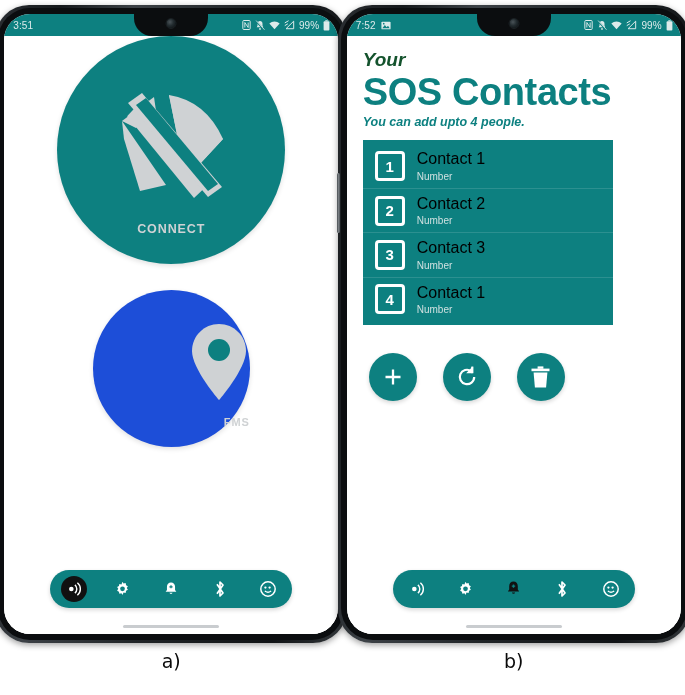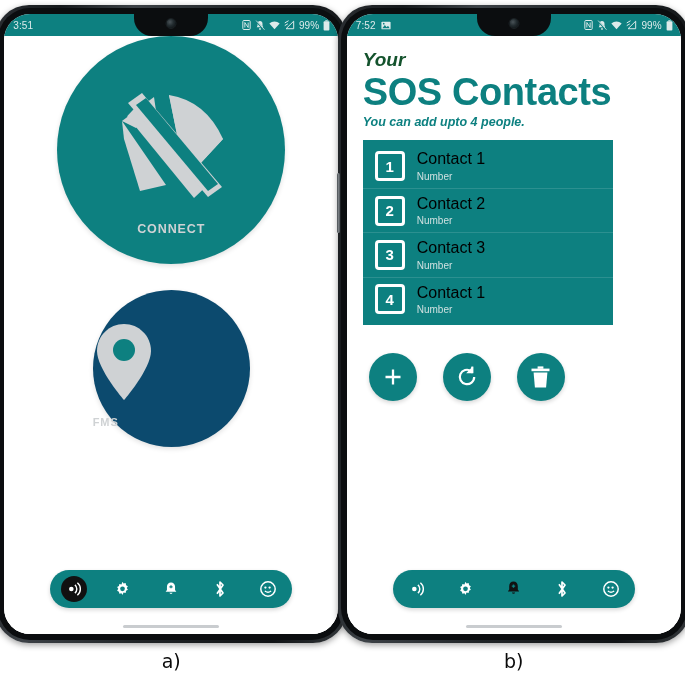--- a/index.html
+++ b/index.html
@@ -191,24 +191,24 @@
     font-size: 12.5px;
     font-weight: bold;
     letter-spacing: 0.9px;
     color: #cfd2d4;
   }
   .mid-circle {
     margin-top: 26px;
     width: 157px;
     height: 157px;
     border-radius: 50%;
-    background: #0c4a6e;
+    background: #1d4ed8;
     display: flex;
     flex-direction: column;
-    align-items: flex-start;
+    align-items: flex-end;
     justify-content: center;
     position: relative;
     box-shadow: 0 2px 5px rgba(0,0,0,0.12);
   }
   .mid-circle .icon-wrap { margin-top: -10px; }
   .mid-circle .circle-label { bottom: 19px; font-size: 11px; }
 
   
   .bottom-nav-holder {
     position: absolute;

